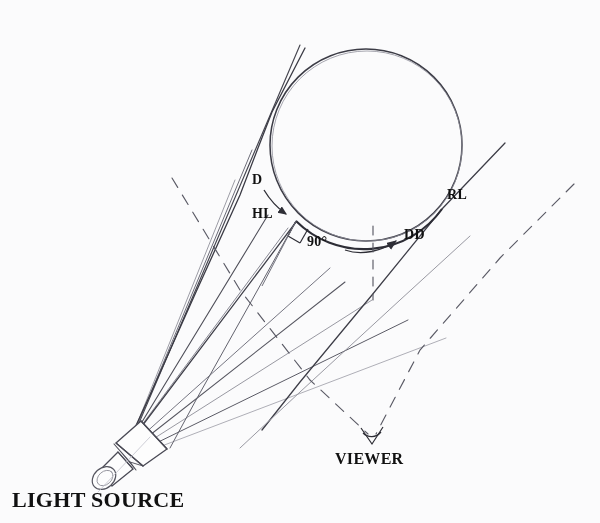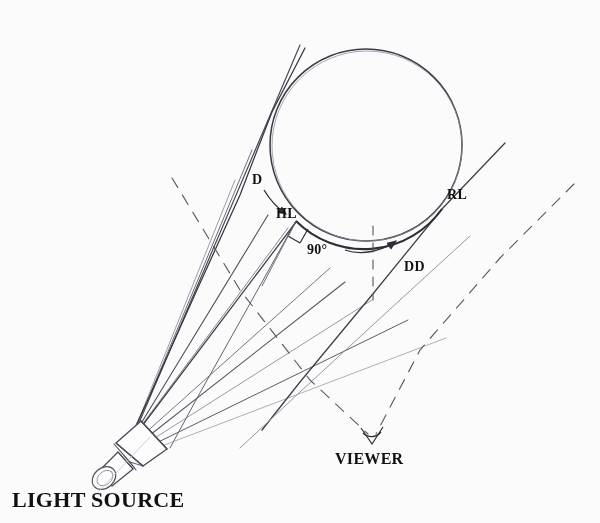--- a/index.html
+++ b/index.html
@@ -112,25 +112,25 @@
 
       <ellipse cx="104" cy="478" rx="13" ry="10" transform="rotate(-42 104 478)" stroke="#55555f" stroke-width="1.2" fill="#fdfdfd"></ellipse>
       <ellipse cx="105" cy="478" rx="9" ry="6.5" transform="rotate(-42 105 478)" stroke="#8c8c96" stroke-width="0.85"></ellipse>
 
       <path d="M98,492 L150,437" stroke="#c2c2cb" stroke-width="0.8"></path>
     </g>
   </svg>
 
   <div class="lbl lbl-md" style="left:252px; top:172px;">D</div>
 
-  <div class="lbl lbl-md" style="left:276px; top:206px;">HL</div>
+  <div class="lbl lbl-md" style="left:252px; top:206px;">HL</div>
 
-  <div class="lbl lbl-md" style="left:307px; top:234px;margin-top:8px;">90°</div>
+  <div class="lbl lbl-md" style="left:307px; top:234px;">90°</div>
 
-  <div class="lbl lbl-md" style="left:404px; top:227px;margin-top:32px;">DD</div>
+  <div class="lbl lbl-md" style="left:404px; top:227px;">DD</div>
 
   <div class="lbl lbl-md" style="left:447px; top:187px;">RL</div>
 
   <div class="lbl lbl-lg" style="left:335px; top:450px;">VIEWER</div>
 
   <div class="lbl lbl-xl" style="left:12px; top:487px;">LIGHT SOURCE</div>
 
 </div>
 
 </body></html>

